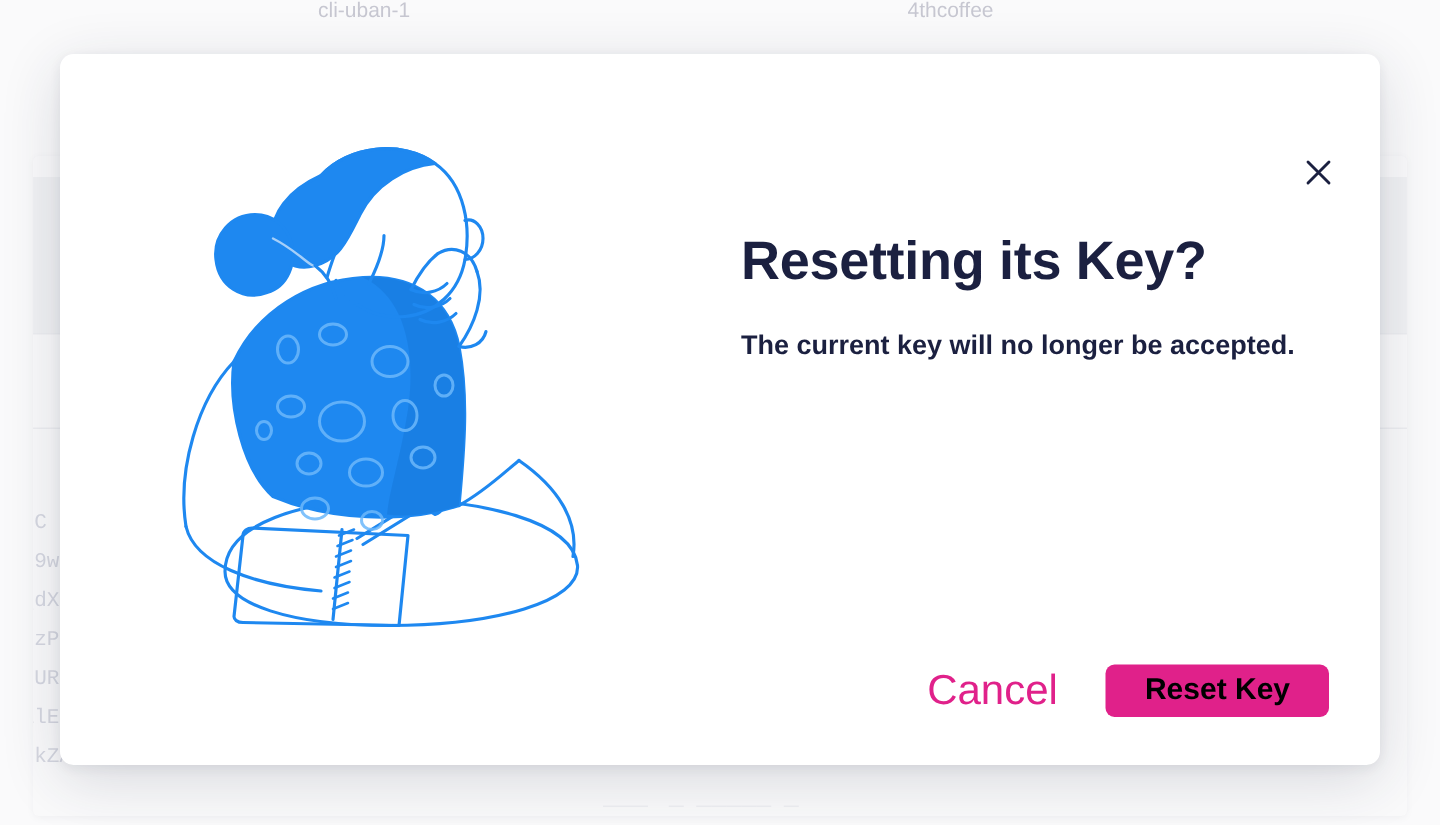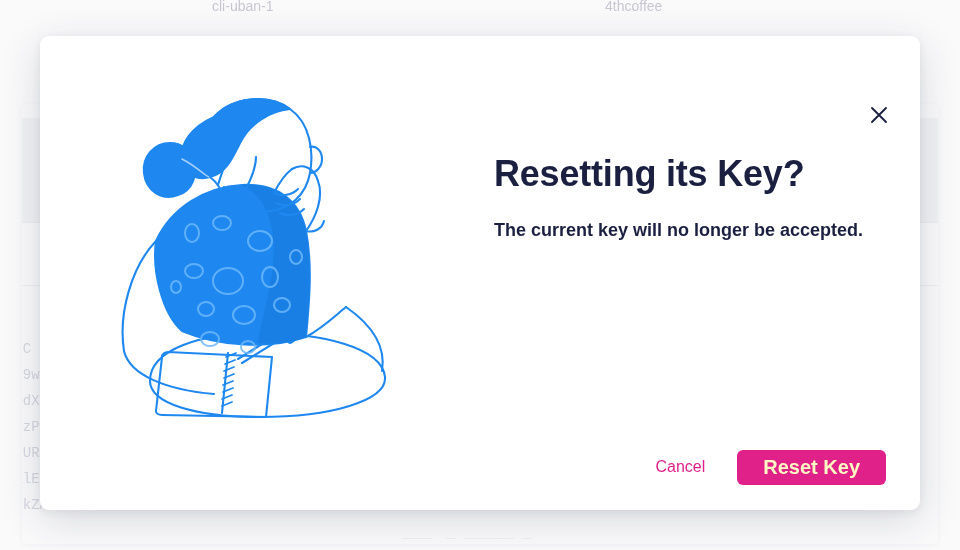--- a/index.html
+++ b/index.html
@@ -158,33 +158,33 @@
     right: 34px;
     bottom: 24px;
     display: flex;
     align-items: center;
     gap: 18px;
   }
   #cancel-button {
     background: none;
     border: none;
     font-family: inherit;
-    font-size: 16px;
+    font-size: 28px;
     color: #e0218a;
     padding: 10px 14px;
     cursor: pointer;
   }
   #reset-button {
     background: #e0218a;
     border: none;
     border-radius: 6px;
     font-family: inherit;
     font-size: 20px;
     font-weight: 700;
-    color: #fef9c3;
+    color: #000000;
     padding: 6px 26px;
     cursor: pointer;
   }
 </style>
 </head>
 <body>
 
 <div id="backdrop">
 
   <div class="bg-header-labels">

